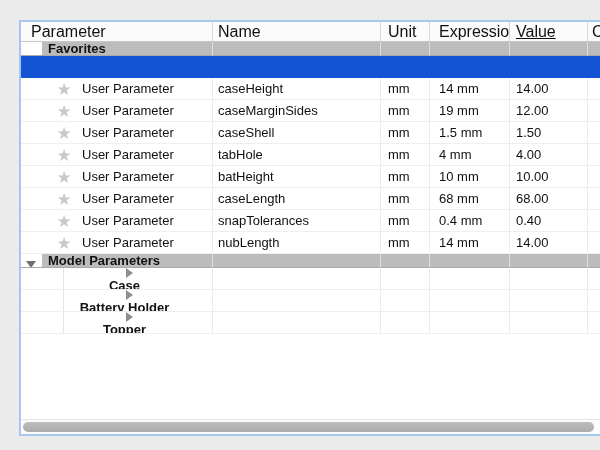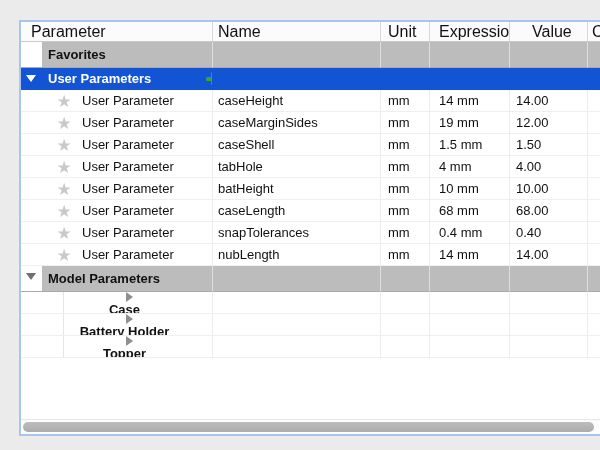--- a/index.html
+++ b/index.html
@@ -25,36 +25,36 @@
   .c-param{width:191px;}
   .c-name{width:168px;}
   .c-unit{width:49px;}
   .c-expr{width:80px;}
   .c-value{width:78px;}
   .c-comment{flex:1;}
   .hcell.c-param{padding-left:10px;}
   .hcell.c-name{padding-left:5px;}
   .hcell.c-unit{padding-left:7px;}
   .hcell.c-expr{padding-left:9px;}
-  .hcell.c-value{padding-left:22px;}
+  .hcell.c-value{padding-left:6px;text-decoration:underline;}
   .hcell.c-comment{padding-left:4px;}
   
   .row{display:flex;height:22px;box-sizing:border-box;position:relative;}
   .cell{
     box-sizing:border-box;display:flex;align-items:center;
     font-size:13px;color:#111;white-space:nowrap;overflow:hidden;
     border-bottom:1px solid #efefef;
   }
   .cell + .cell{border-left:1px solid #ececec;}
   .cell.c-name{padding-left:5px;}
   .cell.c-unit{padding-left:7px;}
   .cell.c-expr{padding-left:9px;}
   .cell.c-value{padding-left:6px;}
   
-  .row.section{height:26px;}
+  .row.section{height:14px;}
   .row.section .cell{
     background:#bcbcbc;font-weight:bold;border-bottom:1px solid #a9a9a9;
   }
   .row.section .cell + .cell{border-left:1px solid rgba(255,255,255,0.5);}
   .row.section .cell.c-param{
     background:linear-gradient(to right,#ffffff 0,#ffffff 21px,#bcbcbc 21px);
     padding-left:27px;position:relative;
   }
   
   .row.selected .cell{
@@ -129,25 +129,20 @@
         <span>Favorites</span>
       </div>
     <div class="cell c-name"></div>
     <div class="cell c-unit"></div>
     <div class="cell c-expr"></div>
     <div class="cell c-value"></div>
     <div class="cell c-comment"></div>
   </div>
 
   <div class="row selected">
-    <div class="cell c-param">
-      <span class="tri-down"></span>
-      <span>User Parameters</span>
-      <span class="plus"></span>
-    </div>
     <div class="cell c-name"></div>
     <div class="cell c-unit"></div>
     <div class="cell c-expr"></div>
     <div class="cell c-value"></div>
     <div class="cell c-comment"></div>
   </div>
 
   <div class="row param">
     <div class="cell c-param">
       <span class="star">★</span>

